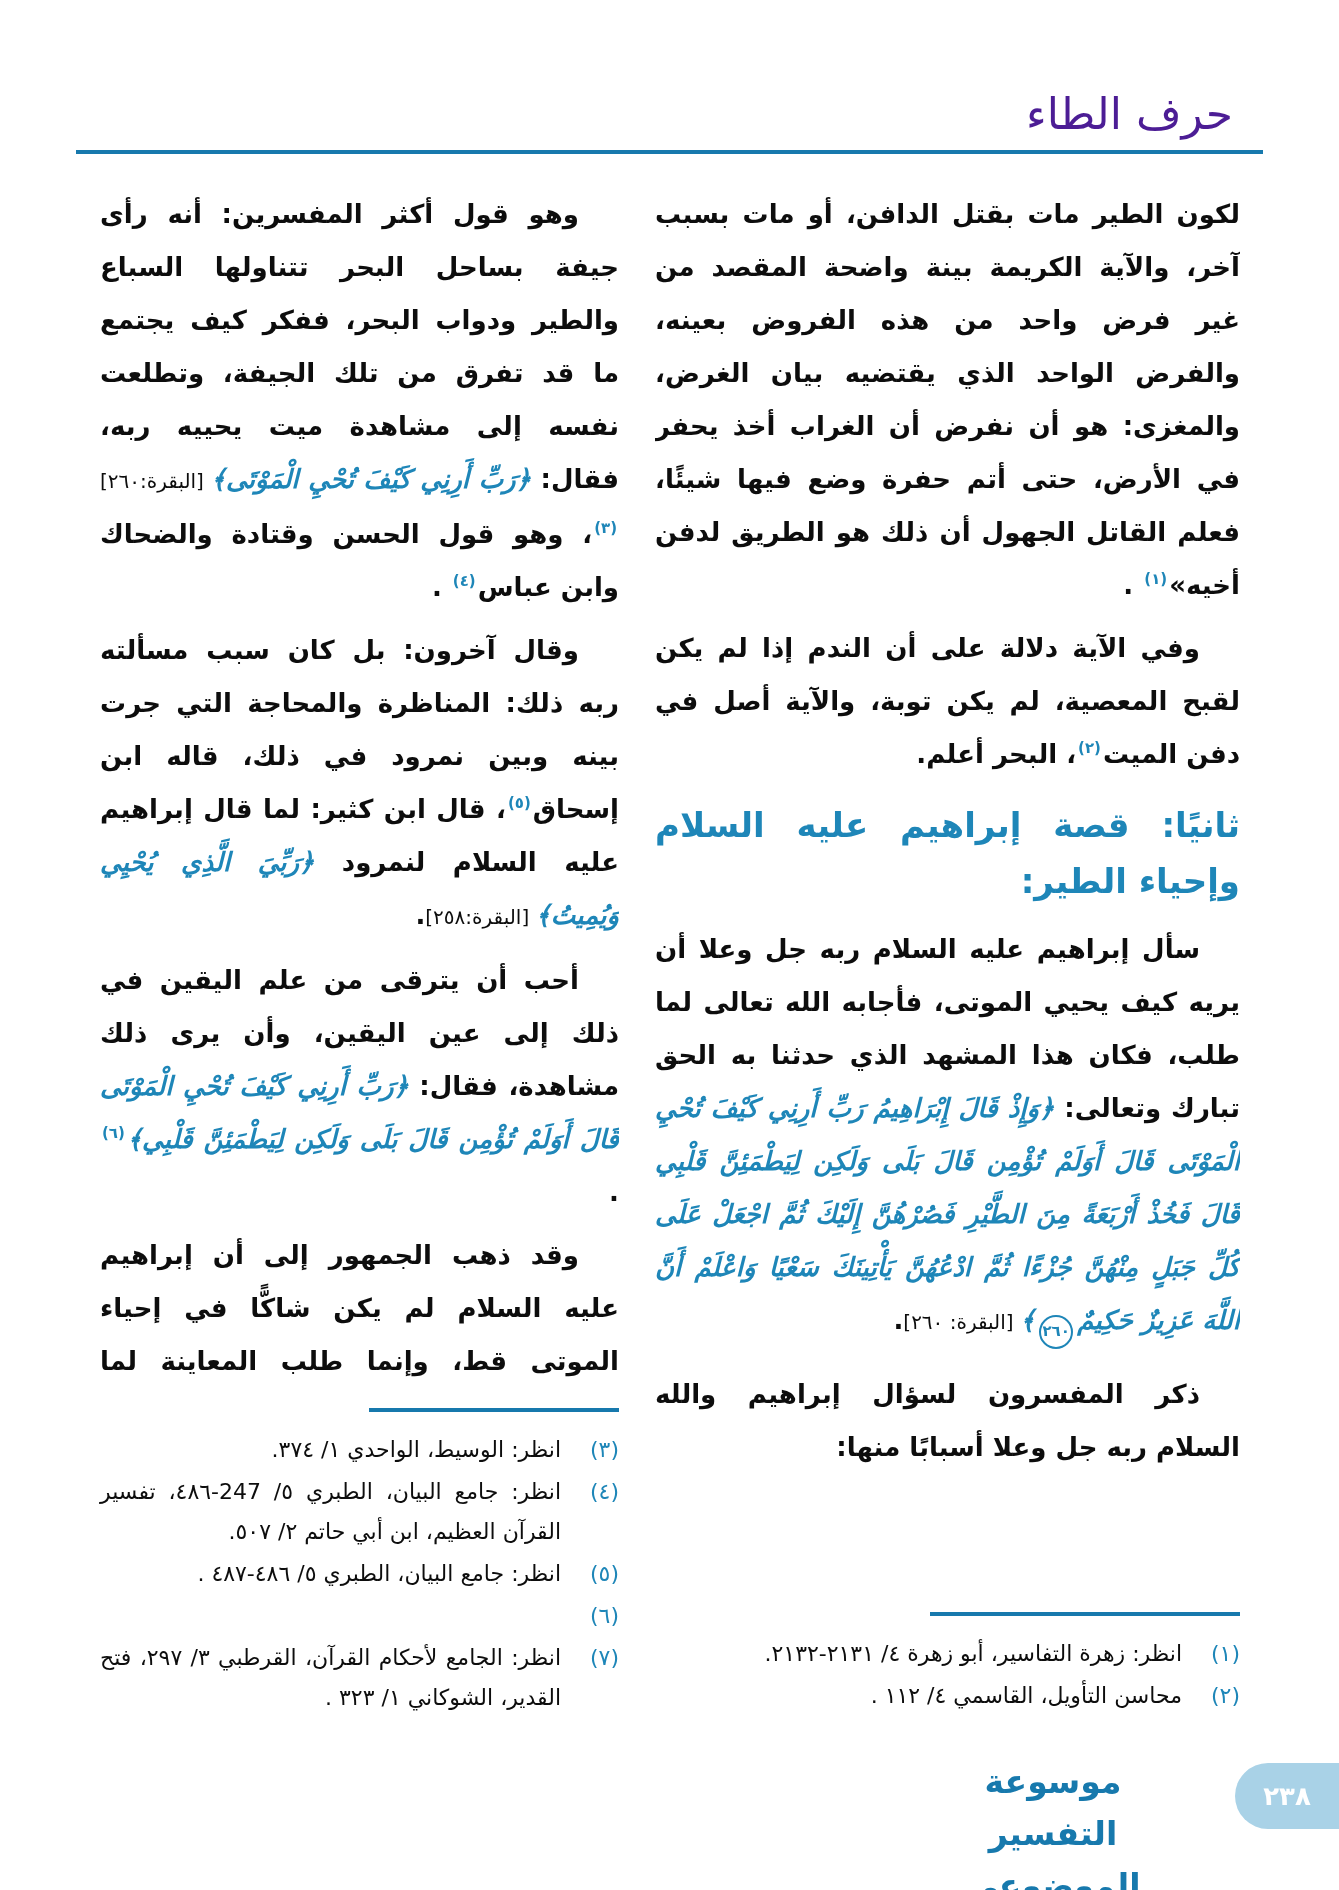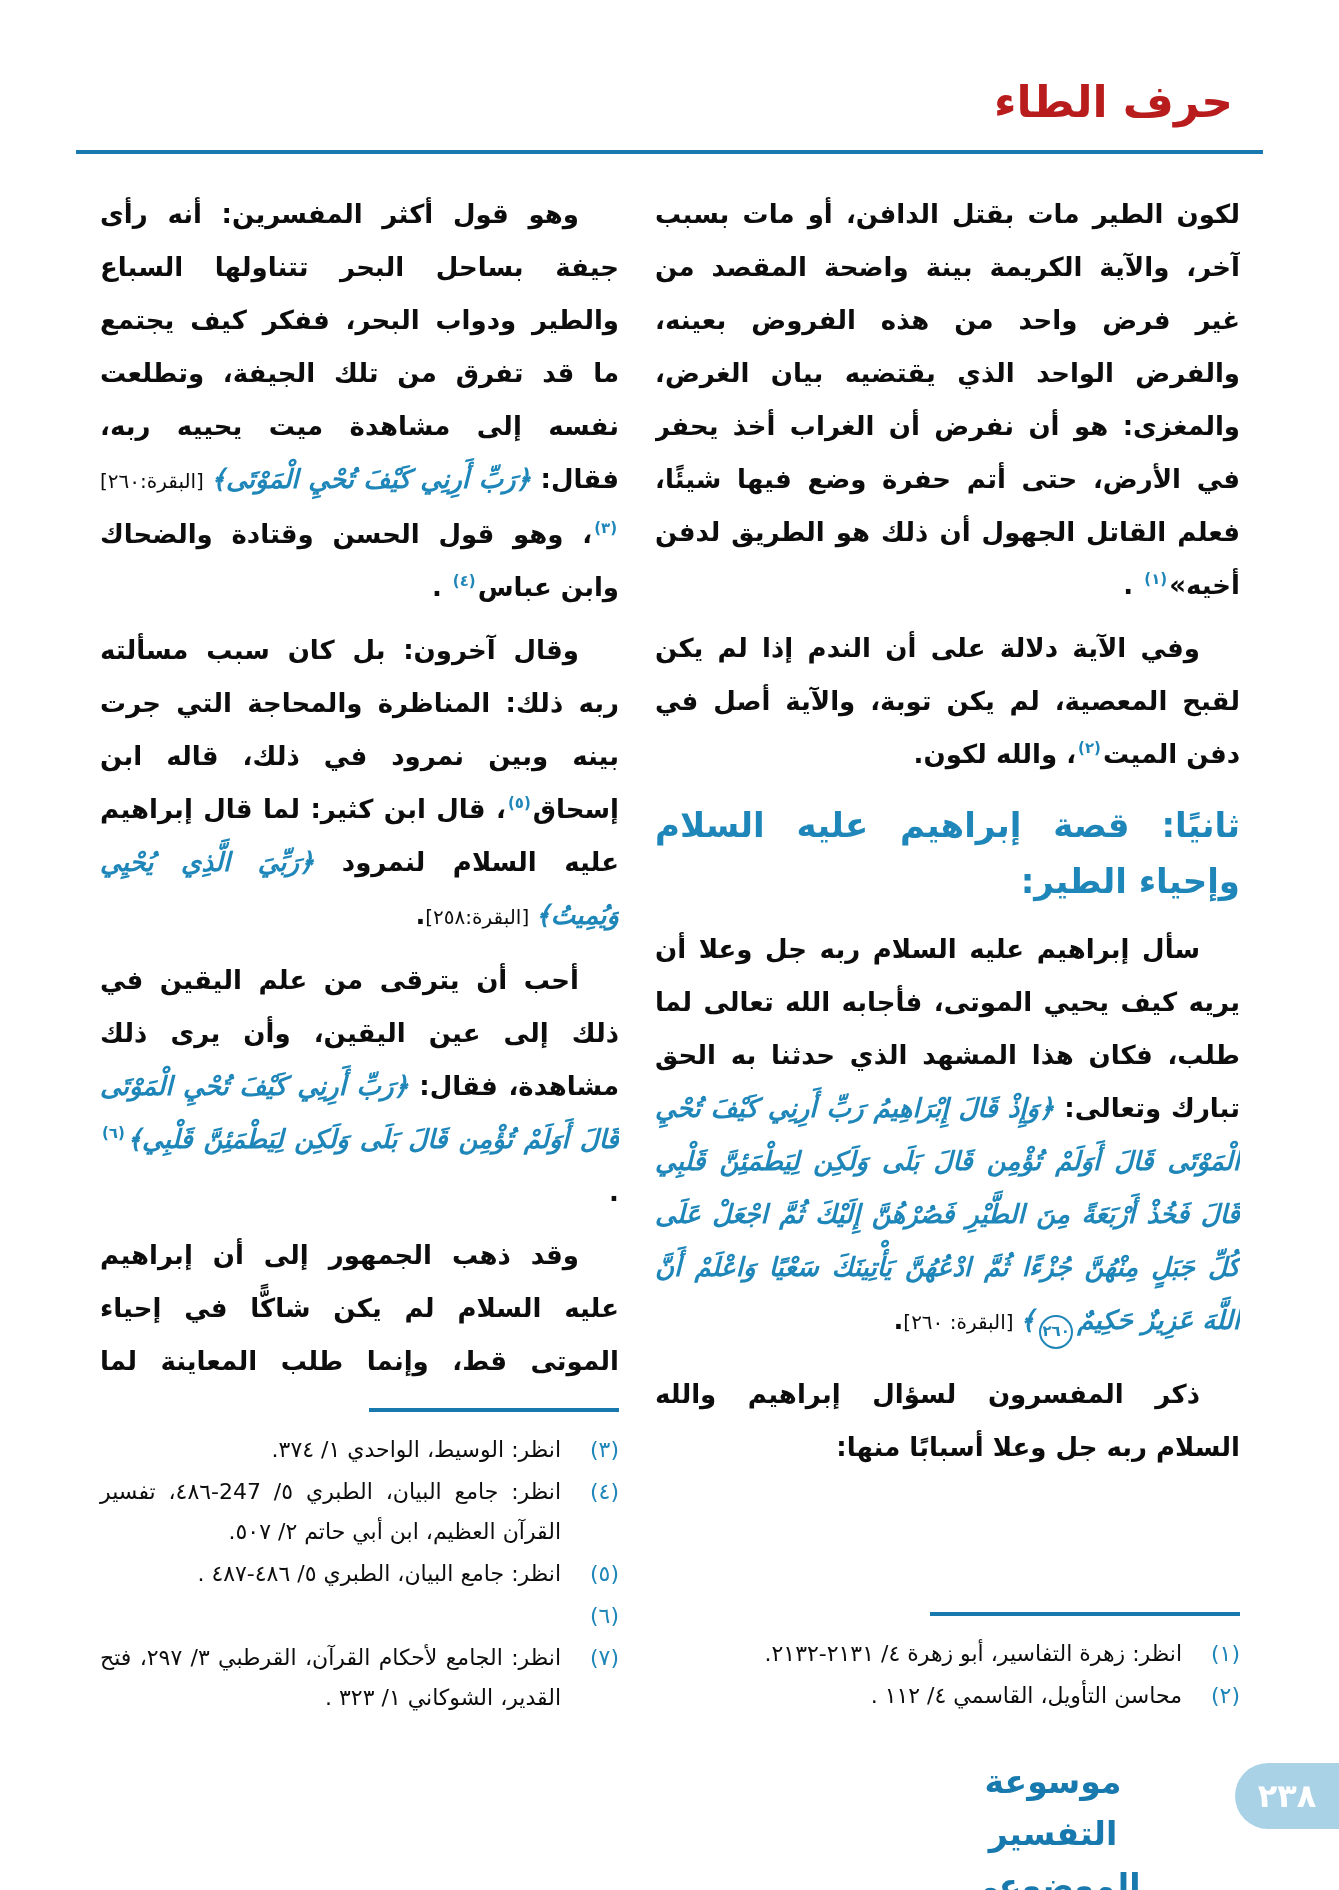--- a/index.html
+++ b/index.html
@@ -8,22 +8,22 @@
     width:1339px;height:1890px;
     margin:0 auto;
     background:#ffffff;
     direction:rtl;
     font-family:"DejaVu Sans",sans-serif;
     color:#0d0d0d;
     overflow:hidden;
   }
   
   .header-title{
-    position:absolute;top:76px;right:106px;
-    font-size:44px;font-weight:700;color:#b91c1c;
+    position:absolute;top:88px;right:106px;
+    font-size:44px;font-weight:400;color:#4c1d95;
   }
   .header-rule{
     position:absolute;top:150px;left:76px;right:76px;height:4px;
     background:#1779ad;
   }
   
   .col-body{
     position:absolute;top:188px;
     text-align:justify;
     font-size:26px;line-height:53px;font-weight:700;
@@ -66,34 +66,34 @@
   
   .logo{
     position:absolute;top:1756px;right:152px;width:268px;
     text-align:center;color:#1779ad;
   }
   .logo-line1{font-size:33px;font-weight:700;line-height:52px;}
   .page-pill{
     position:absolute;top:1763px;right:0;width:104px;height:66px;
     background:#a9d2e7;border-radius:36px 0 0 36px;
     display:flex;align-items:center;justify-content:center;
-    color:#ffffff;font-size:32px;font-weight:700;
+    color:#ffffff;font-size:26px;font-weight:700;
   }
 </style>
 </head>
 <body>
 
 <div class="page">
 
   <div class="header-title">حرف الطاء</div>
   <div class="header-rule"></div>
 
   <div class="col-body col-right">
       <div class="para body"><span class="seg-text">لكون الطير مات بقتل الدافن، أو مات بسبب آخر، والآية الكريمة بينة واضحة المقصد من غير فرض واحد من هذه الفروض بعينه، والفرض الواحد الذي يقتضيه بيان الغرض، والمغزى: هو أن نفرض أن الغراب أخذ يحفر في الأرض، حتى أتم حفرة وضع فيها شيئًا، فعلم القاتل الجهول أن ذلك هو الطريق لدفن أخيه»</span><span class="seg-note">(١)</span><span class="seg-text"> .</span></div>
-      <div class="para body indent"><span class="seg-text">وفي الآية دلالة على أن الندم إذا لم يكن لقبح المعصية، لم يكن توبة، والآية أصل في دفن الميت</span><span class="seg-note">(٢)</span><span class="seg-text">، والله لكون.</span></div>
+      <div class="para body indent"><span class="seg-text">وفي الآية دلالة على أن الندم إذا لم يكن لقبح المعصية، لم يكن توبة، والآية أصل في دفن الميت</span><span class="seg-note">(٢)</span><span class="seg-text">، البحر أعلم.</span></div>
       <div class="para heading"><span class="seg-text">ثانيًا: قصة إبراهيم عليه السلام وإحياء الطير:</span></div>
       <div class="para body indent"><span class="seg-text">سأل إبراهيم عليه السلام ربه جل وعلا أن يريه كيف يحيي الموتى، فأجابه الله تعالى لما طلب، فكان هذا المشهد الذي حدثنا به الحق تبارك وتعالى: </span><span class="seg-quran">﴿وَإِذْ قَالَ إِبْرَاهِيمُ رَبِّ أَرِنِي كَيْفَ تُحْيِ الْمَوْتَى قَالَ أَوَلَمْ تُؤْمِن قَالَ بَلَى وَلَكِن لِيَطْمَئِنَّ قَلْبِي قَالَ فَخُذْ أَرْبَعَةً مِنَ الطَّيْرِ فَصُرْهُنَّ إِلَيْكَ ثُمَّ اجْعَلْ عَلَى كُلِّ جَبَلٍ مِنْهُنَّ جُزْءًا ثُمَّ ادْعُهُنَّ يَأْتِينَكَ سَعْيًا وَاعْلَمْ أَنَّ اللَّهَ عَزِيزٌ حَكِيمٌ</span><span class="seg-ayah">٢٦٠</span><span class="seg-quran">﴾</span><span class="seg-ref"> [البقرة: ٢٦٠]</span><span class="seg-text">.</span></div>
       <div class="para body indent"><span class="seg-text">ذكر المفسرون لسؤال إبراهيم والله السلام ربه جل وعلا أسبابًا منها:</span></div>
     </div>
 
   <div class="col-body col-left">
       <div class="para body indent"><span class="seg-text">وهو قول أكثر المفسرين: أنه رأى جيفة بساحل البحر تتناولها السباع والطير ودواب البحر، ففكر كيف يجتمع ما قد تفرق من تلك الجيفة، وتطلعت نفسه إلى مشاهدة ميت يحييه ربه، فقال: </span><span class="seg-quran">﴿رَبِّ أَرِنِي كَيْفَ تُحْيِ الْمَوْتَى﴾</span><span class="seg-ref"> [البقرة:٢٦٠]</span><span class="seg-note">(٣)</span><span class="seg-text">، وهو قول الحسن وقتادة والضحاك وابن عباس</span><span class="seg-note">(٤)</span><span class="seg-text"> .</span></div>
       <div class="para body indent"><span class="seg-text">وقال آخرون: بل كان سبب مسألته ربه ذلك: المناظرة والمحاجة التي جرت بينه وبين نمرود في ذلك، قاله ابن إسحاق</span><span class="seg-note">(٥)</span><span class="seg-text">، قال ابن كثير: لما قال إبراهيم عليه السلام لنمرود </span><span class="seg-quran">﴿رَبِّيَ الَّذِي يُحْيِي وَيُمِيتُ﴾</span><span class="seg-ref"> [البقرة:٢٥٨]</span><span class="seg-text">.</span></div>
       <div class="para body indent"><span class="seg-text">أحب أن يترقى من علم اليقين في ذلك إلى عين اليقين، وأن يرى ذلك مشاهدة، فقال: </span><span class="seg-quran">﴿رَبِّ أَرِنِي كَيْفَ تُحْيِ الْمَوْتَى قَالَ أَوَلَمْ تُؤْمِن قَالَ بَلَى وَلَكِن لِيَطْمَئِنَّ قَلْبِي﴾</span><span class="seg-note">(٦)</span><span class="seg-text"> .</span></div>
       <div class="para body indent"><span class="seg-text">وقد ذهب الجمهور إلى أن إبراهيم عليه السلام لم يكن شاكًّا في إحياء الموتى قط، وإنما طلب المعاينة لما جبلت عليه النفوس البشرية من رؤية ما أخبرت عنه</span></div>

